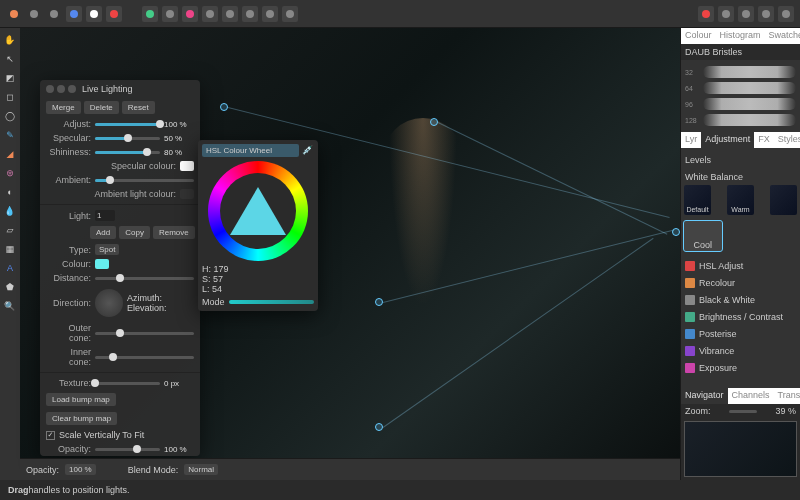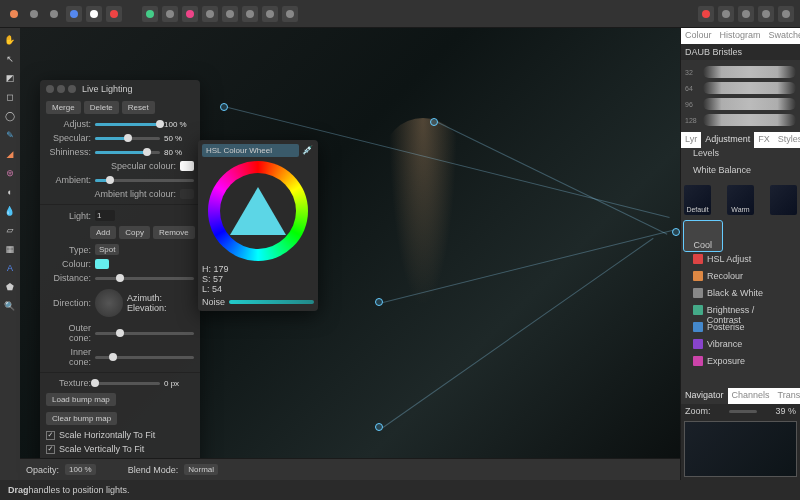--- a/index.html
+++ b/index.html
@@ -20,21 +20,21 @@
 .panel-tab{padding:2px 4px;cursor:pointer;color:#888}
 .panel-tab.active{color:#ddd;background:#333}
 .brush-list{padding:4px;background:#333}
 .brush-row{display:flex;align-items:center;gap:4px;height:16px}
 .brush-size{font-size:7px;color:#888;width:14px}
 .brush-stroke{flex:1;height:12px;background:linear-gradient(90deg,transparent,#ccc 20%,#ddd 50%,#ccc 80%,transparent);border-radius:6px;opacity:0.8}
 .adj-header{height:16px;display:flex;align-items:center;padding:0 4px;font-size:8px;background:#2a2a2a}
 .presets{display:flex;gap:16px;padding:3px}
 .preset{flex:1;height:30px;background:linear-gradient(135deg,#1a2030,#0a1020);border-radius:2px;display:flex;align-items:flex-end;justify-content:center;font-size:7px;padding:2px;cursor:pointer}
 .preset.sel{outline:1px solid #6cf}
-.adj-item{display:flex;align-items:flex-start;gap:4px;height:17px;padding:0 12px;cursor:pointer;font-size:8px}
+.adj-item{display:flex;align-items:flex-end;gap:4px;height:17px;padding:0 4px;cursor:pointer;font-size:8px}
 .adj-icon{width:10px;height:10px;border-radius:1px}
 .nav-panel{margin-top:auto;background:#2a2a2a}
 .nav-preview{height:56px;background:linear-gradient(135deg,#1a2028,#0d1418);margin:3px;border:1px solid #555}
 .zoom-row{display:flex;align-items:center;gap:18px;padding:2px 4px;font-size:8px}
 .zoom-slider{flex:1;height:3px;background:#555;border-radius:2px;position:relative}
 .panel{position:absolute;left:40px;top:80px;width:160px;background:rgba(45,45,45,0.96);border-radius:4px;box-shadow:0 4px 20px rgba(0,0,0,0.5)}
 .panel-title{height:18px;display:flex;align-items:center;padding:0 6px;font-size:9px;gap:6px}
 .traffic{display:flex;gap:3px}
 .traffic span{width:8px;height:8px;border-radius:50%;background:#555}
 .panel-btns{display:flex;gap:3px;padding:3px 6px}
@@ -271,24 +271,20 @@
       <span class="val">0 px</span>
     </div>
   <div class="panel-btns">
       <span class="btn">Load bump map</span>
     </div>
   <div class="panel-btns">
       <span class="btn">Clear bump map</span>
     </div>
   <div class="chk">
       <span class="chk-box">✓</span>
-      <span>Scale Horizontally To Fit</span>
-    </div>
-  <div class="chk">
-      <span class="chk-box">✓</span>
       <span>Scale Vertically To Fit</span>
     </div>
   <div class="panel-row">
       <label>Opacity:</label>
       <div class="slider">
         <div class="slider-thumb" style="left:65%"></div>
       </div>
       <span class="val">100 %</span>
     </div>
 </div>
@@ -302,21 +298,21 @@
       <div class="wheel-inner">
         <div class="tri"></div>
       </div>
     </div>
   <div class="hsl-vals">
     <div>H: 179</div>
     <div>S: 57</div>
     <div>L: 54</div>
   </div>
   <div class="noise-row">
-      <span>Noise</span>
+      <span>Mode</span>
       <div class="noise-slider"></div>
     </div>
 </div>
 
 <div class="right-panels">
   <div class="panel-tabs" id="rt-top">
       <div class="panel-tab">Colour</div>
       <div class="panel-tab">Histogram</div>
       <div class="panel-tab">Swatches</div>
     </div>

